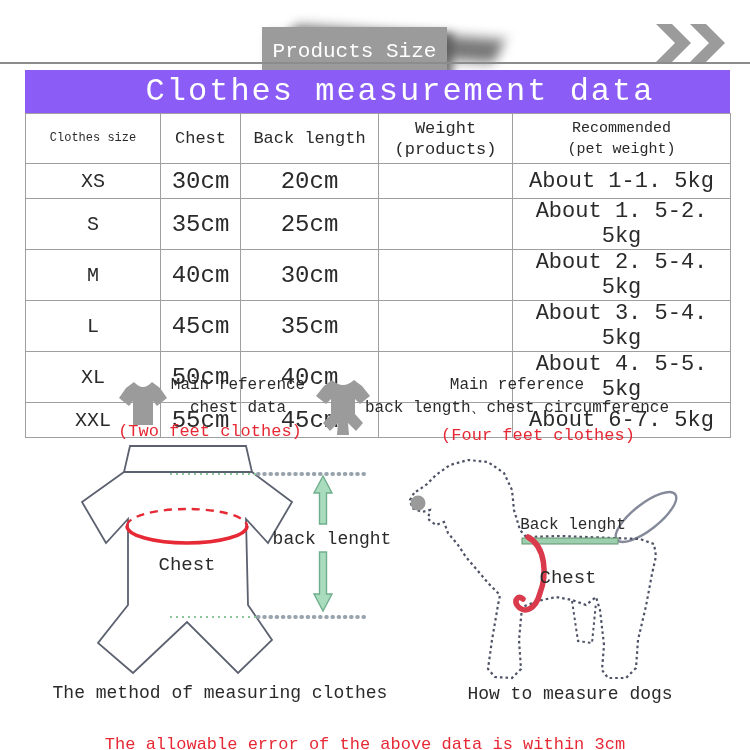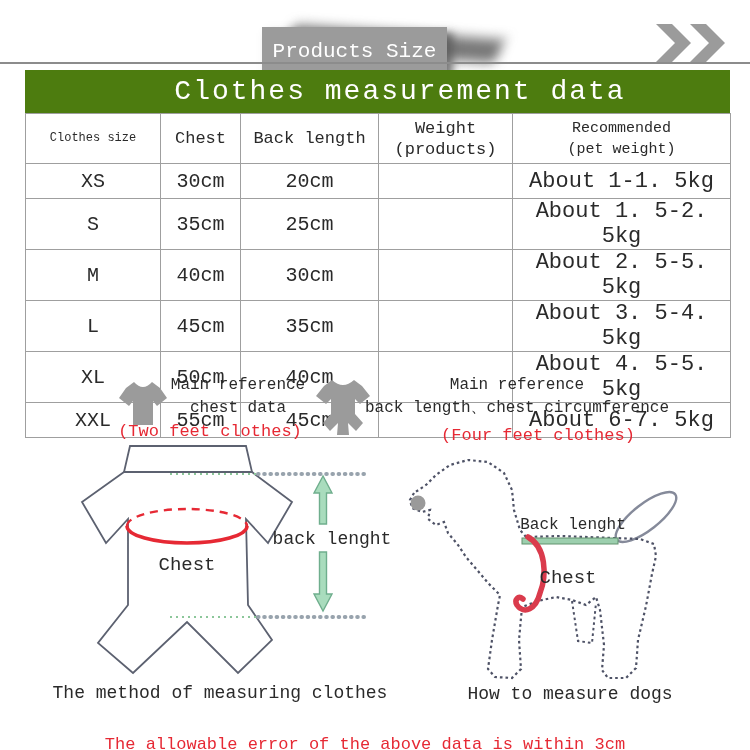--- a/index.html
+++ b/index.html
@@ -10,32 +10,32 @@
   .banner-shadow{position:absolute;left:288px;top:32px;width:212px;height:24px;
     background:rgba(95,95,95,.85);transform:rotate(4deg) skewX(-18deg);filter:blur(6px);}
   .banner{position:absolute;left:262px;top:4px;width:185px;height:48px;background:#9b9b9b;
     display:flex;align-items:center;justify-content:center;color:#fff;font-size:21px;
     box-shadow:6px 6px 8px rgba(90,90,90,.8);margin-top:23px;}
   .chevrons{position:absolute;left:656px;top:24px;}
   .divider{position:absolute;left:0;top:62px;width:750px;height:2px;background:#8c8c8c;}
 
   
   .tablewrap{position:absolute;left:25px;top:70px;width:705px;}
-  .table-title{height:43px;background:#4d7c0f;color:#fff;font-size:28px;letter-spacing:2px;
+  .table-title{height:43px;background:#8b5cf6;color:#fff;font-size:32px;letter-spacing:2px;
     display:flex;align-items:center;justify-content:center;padding-left:45px;}
   table.size{border-collapse:collapse;table-layout:fixed;width:705px;}
   table.size td,table.size th{border:1px solid #9f9f9f;padding:0;text-align:center;
     font-weight:normal;vertical-align:middle;overflow:hidden;}
   tr.hdr{height:50px;}
   tr.hdr th{font-size:17px;line-height:21px;}
   tr.hdr th.h1{font-size:12px;}
   tr.hdr th.h5{font-size:15px;}
   tr.datarow{height:35px;}
   td.c-size{font-size:20px;}
-  td.c-cm{font-size:20px;font-family:Liberation Mono, monospace;}
+  td.c-cm{font-size:24px;font-family:Liberation Mono, monospace;}
   td.c-rec{font-size:22px;text-align:left;padding-left:8px;}
 
   
   .ref-text{position:absolute;text-align:center;font-size:16px;line-height:23px;}
   .ref-note{position:absolute;text-align:center;font-size:17px;color:#e62934;}
   .gicon{position:absolute;}
 
   
   .caption{position:absolute;font-size:18px;text-align:center;}
   .footer-red{position:absolute;left:0;width:730px;text-align:center;font-size:17px;color:#e62934;margin-top:28px;}
@@ -95,21 +95,21 @@
         <td class="c-cm">35cm</td>
         <td class="c-cm">25cm</td>
         <td></td>
         <td class="c-rec">About 1. 5-2. 5kg</td>
       </tr>
       <tr class="datarow">
         <td class="c-size">M</td>
         <td class="c-cm">40cm</td>
         <td class="c-cm">30cm</td>
         <td></td>
-        <td class="c-rec">About 2. 5-5. 5kg</td>
+        <td class="c-rec">About 2. 5-4. 5kg</td>
       </tr>
       <tr class="datarow">
         <td class="c-size">L</td>
         <td class="c-cm">45cm</td>
         <td class="c-cm">35cm</td>
         <td></td>
         <td class="c-rec">About 3. 5-4. 5kg</td>
       </tr>
       <tr class="datarow">
         <td class="c-size">XL</td>

